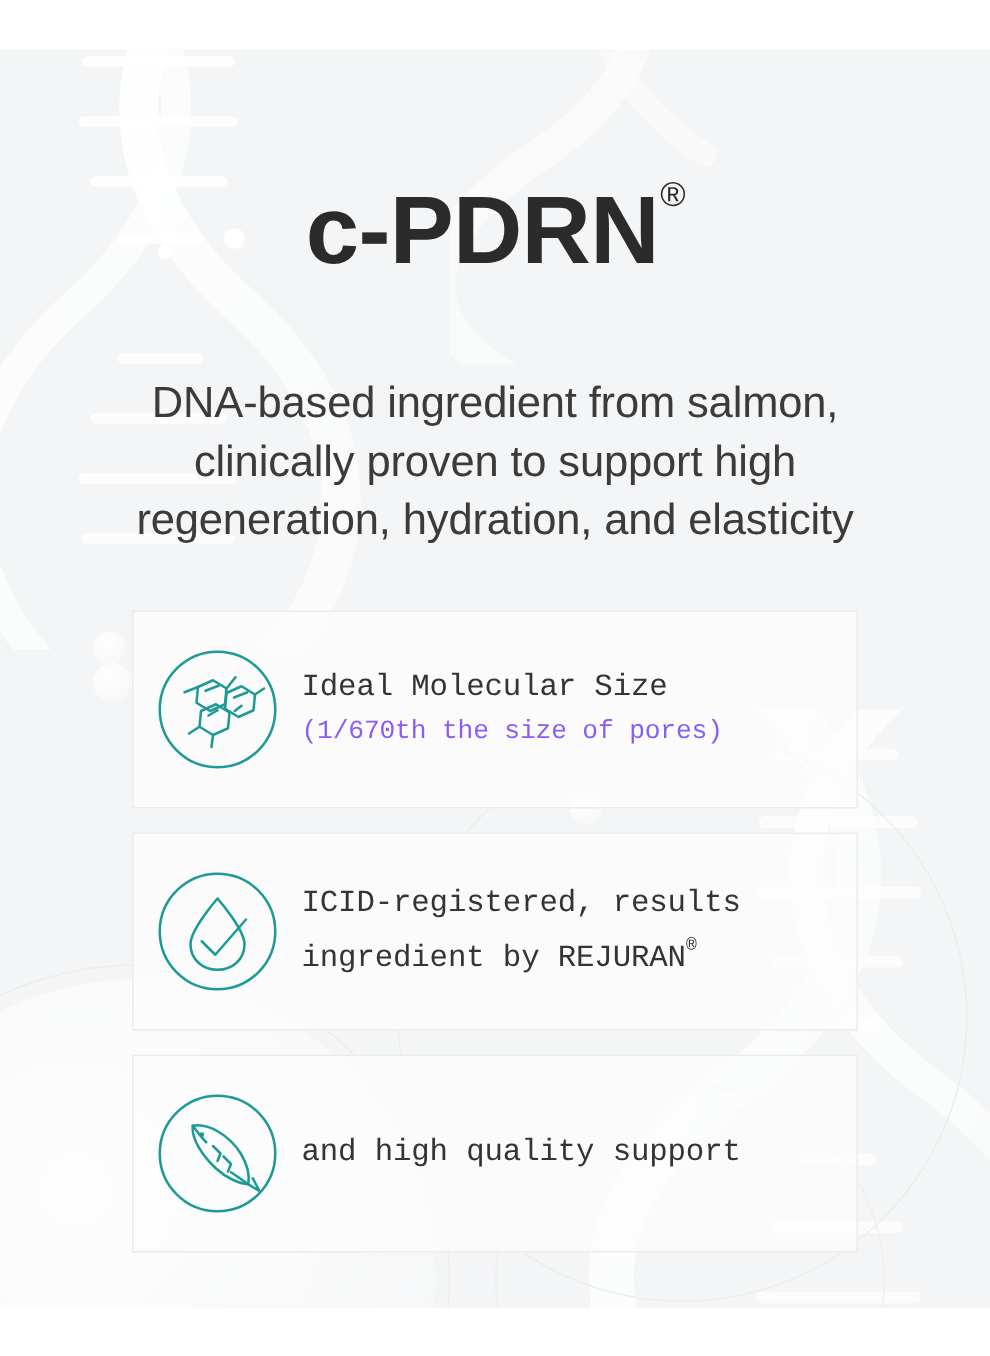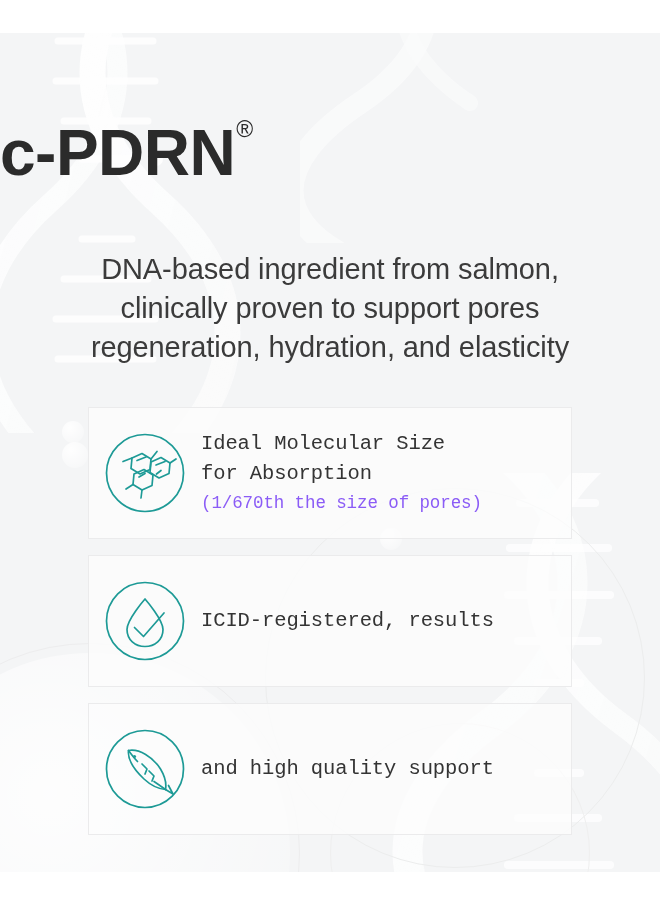--- a/index.html
+++ b/index.html
@@ -51,20 +51,21 @@
   .bf-2 { left:62px;  top:409px; width:26px; height:26px; }
   .bf-3 { left:380px; top:495px; width:22px; height:22px; }
   .bf-4 { left:-110px;top:620px; width:400px; height:400px;
           background:radial-gradient(circle at 40% 35%, rgba(255,255,255,.85), rgba(255,255,255,.25) 72%, rgba(255,255,255,0) 100%); }
 
   
   .title-wrap {
     position:absolute;
     left:0; top:88px;
     width:660px;
+    text-align:center;
   }
   .title {
     display:inline-block;
     font-size:64px;
     font-weight:700;
     letter-spacing:-0.5px;
     color:#2b2b2b;
     line-height:1;
     font-family:"Liberation Sans", sans-serif;
   }
@@ -212,21 +213,21 @@
     <div class="bubble-fill bf-3"></div>
 
     <div class="title-wrap">
       <div class="title">
         <span>c-PDRN</span><span class="reg">®</span>
       </div>
     </div>
 
     <div class="subtitle">
       <span>DNA-based ingredient from salmon,</span>
-      <span>clinically proven to support pores</span>
+      <span>clinically proven to support high</span>
       <span>regeneration, hydration, and elasticity</span>
     </div>
 
     <div class="cards">
 
       <div class="card">
         <div class="card-icon">
           <svg width="82" height="82" viewBox="0 0 82 82" fill="none">
             <circle cx="41" cy="41" r="38.5" stroke="#1d9a96" stroke-width="1.7"></circle>
             <g stroke="#1d9a96" stroke-width="1.7" fill="none" stroke-linejoin="round" stroke-linecap="round">
@@ -240,35 +241,35 @@
               <line x1="38" y1="58" x2="37" y2="66"></line>
               <line x1="33" y1="28.5" x2="42" y2="25"></line>
               <line x1="52" y1="33" x2="61" y2="29.5"></line>
               <line x1="52.5" y1="42" x2="57" y2="38.5"></line>
               <line x1="35" y1="45" x2="41" y2="41.5"></line>
             </g>
           </svg>
         </div>
         <div class="card-text">
           <div class="card-title">Ideal Molecular Size</div>
-          <div class="card-title">for Absorption</div>
           <div class="card-sub">(1/670th the size of pores)</div>
         </div>
       </div>
 
       <div class="card">
         <div class="card-icon">
           <svg width="82" height="82" viewBox="0 0 82 82" fill="none">
             <circle cx="41" cy="41" r="38.5" stroke="#1d9a96" stroke-width="1.7"></circle>
             <path d="M41 19 C 41 19, 59 39.5, 59 49.5 C 59 59.7, 50.9 66.5, 41 66.5 C 31.1 66.5, 23 59.7, 23 49.5 C 23 39.5, 41 19, 41 19 Z" stroke="#1d9a96" stroke-width="1.7" fill="none" stroke-linejoin="round"></path>
             <path d="M30.5 47.5 L 39.5 56.5 L 60 33" stroke="#1d9a96" stroke-width="1.7" fill="none" stroke-linecap="round" stroke-linejoin="round"></path>
           </svg>
         </div>
         <div class="card-text">
           <div class="card-title">ICID-registered, results</div>
+          <div class="card-title"><span>ingredient by REJURAN</span><span class="reg-sm">®</span></div>
         </div>
       </div>
 
       <div class="card">
         <div class="card-icon">
           <svg width="82" height="82" viewBox="0 0 82 82" fill="none">
             <circle cx="41" cy="41" r="38.5" stroke="#1d9a96" stroke-width="1.7"></circle>
             <g stroke="#1d9a96" stroke-width="1.7" fill="none" stroke-linejoin="round" stroke-linecap="round">
               <path d="M24.5 22.5 C 35 20.5, 49 29, 56.5 41 C 61 48.5, 62.5 56, 61.5 61.5 C 55.5 61, 47 57.5, 40 51 C 30.5 42, 23.5 31, 24.5 22.5 Z"></path>
               <path d="M24.5 22.5 C 24.5 22.5, 30 30, 33.5 33.5"></path>

